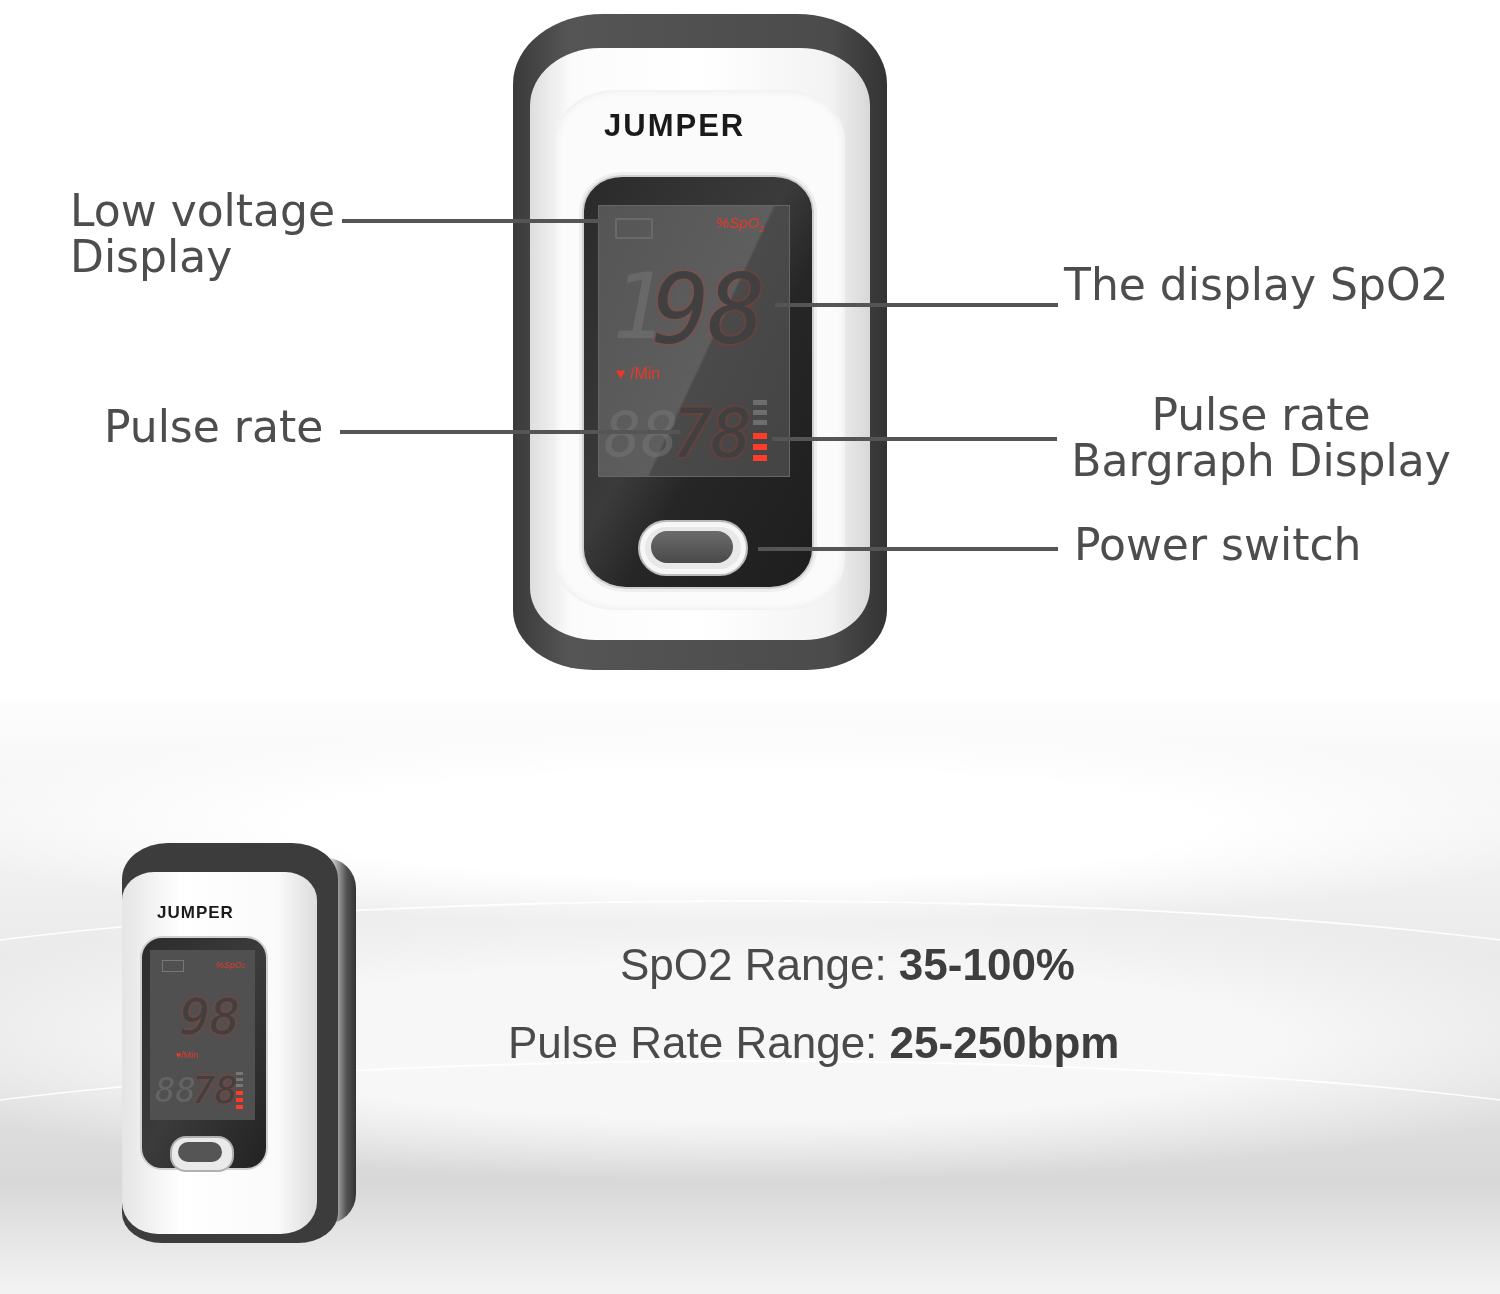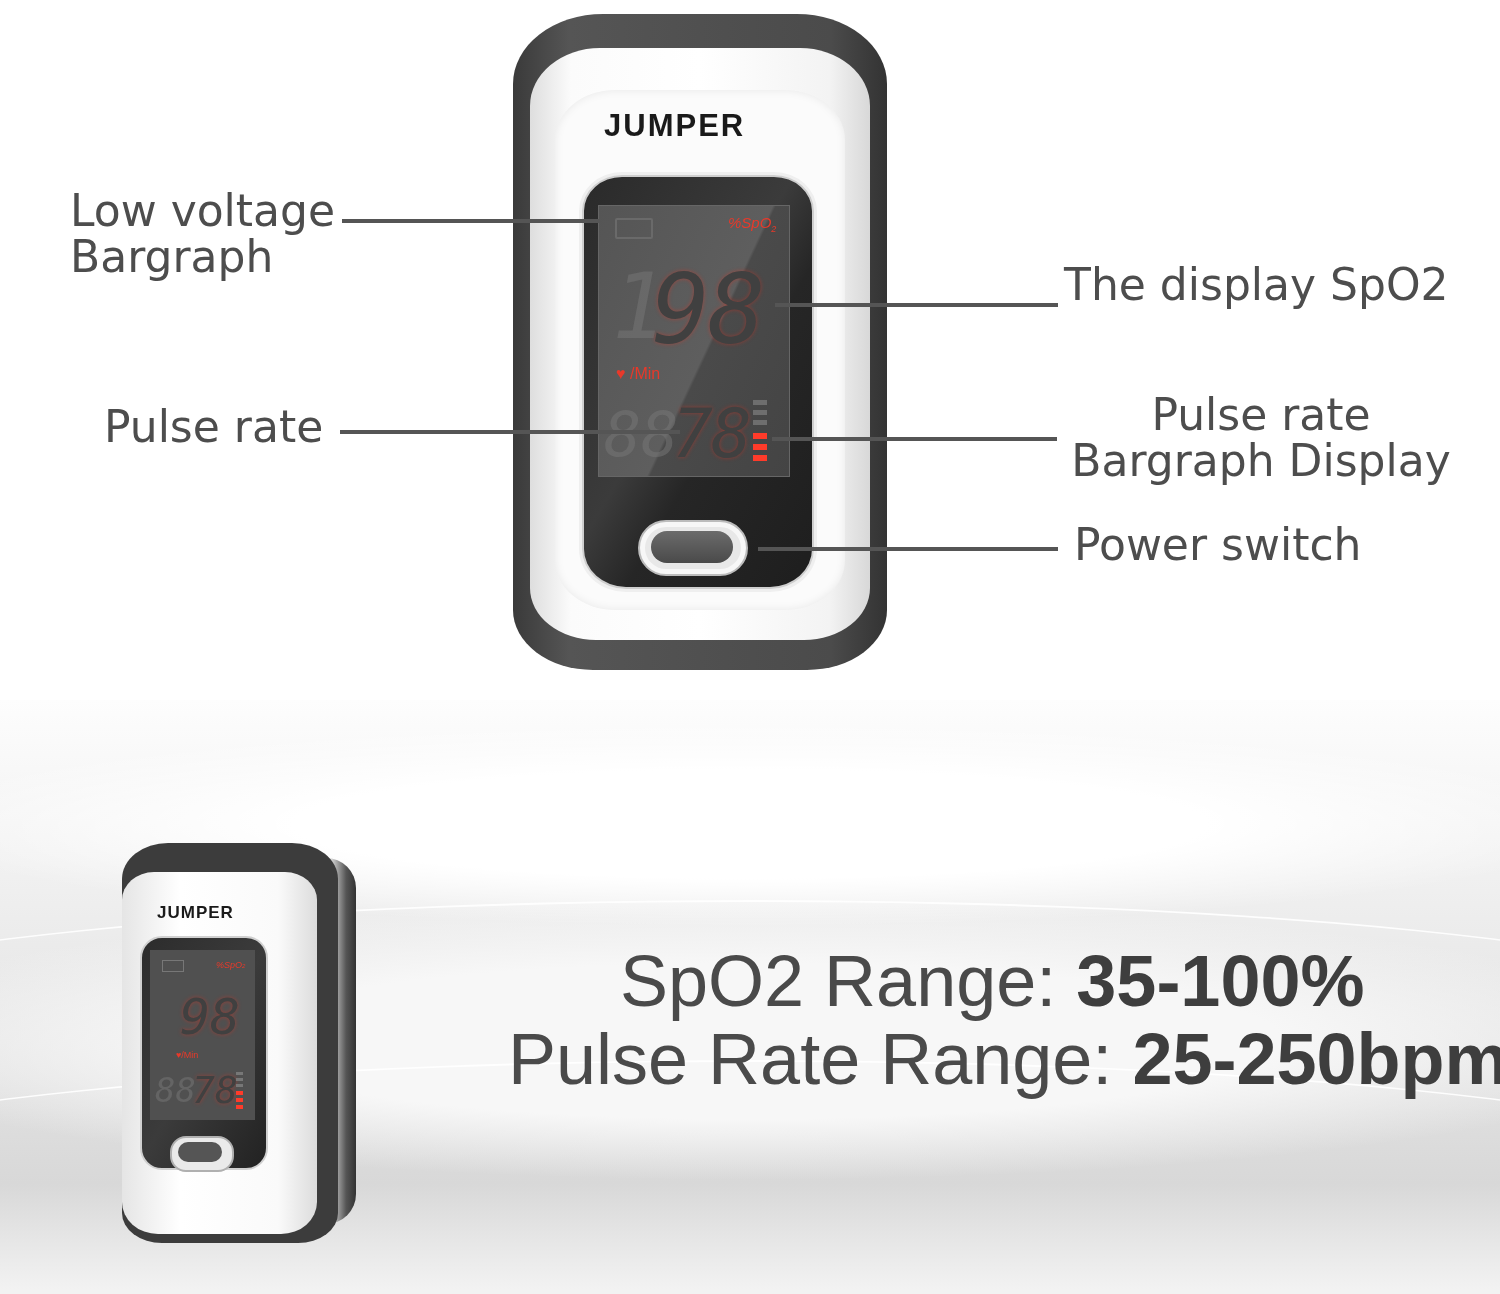--- a/index.html
+++ b/index.html
@@ -91,41 +91,41 @@
     background: linear-gradient(120deg,#2c2c2c,#3b3b3b 50%,#222);
     border-radius: 22px; border: 2px solid #d0d0d0;
   }
   .sd-lcd { left: 150px; top: 950px; width: 105px; height: 170px; background: #505050; }
   .sd-btn {
     left: 170px; top: 1136px; width: 60px; height: 32px; border-radius: 16px;
     background: #eaeaea; border: 2px solid #b0b0b0;
   }
   .sd-btn-inner { left: 178px; top: 1142px; width: 44px; height: 20px; border-radius: 10px; background: #555; }
 
-  .range-line { color: #4a4a4a; font-family: "Liberation Sans", sans-serif; font-size: 72px; white-space: nowrap; }
+  .range-line { color: #4a4a4a; font-family: "Liberation Sans", sans-serif; font-size: 44px; white-space: nowrap; }
   .range-line b { font-weight: bold; color: #3e3e3e; }
 </style>
 </head>
 <body>
 
 <div class="bg-swoosh"></div>
 <div class="swoosh-arc" style="left:-300px;top:900px;width:2100px;height:260px;"></div>
 <div class="swoosh-arc" style="left:-300px;top:1060px;width:2100px;height:260px;"></div>
 
 <div class="abs device-outer"></div>
 <div class="abs device-white"></div>
 <div class="abs device-inner-white"></div>
 <div class="abs brand" style="left:604px;top:108px;font-size:31px;">JUMPER</div>
 
 <div class="abs screen-bezel"></div>
 <div class="abs lcd"></div>
 
 <div class="abs" style="left:615px;top:218px;width:34px;height:17px;border:2px solid #6a6a6a;border-radius:2px;"></div>
 
-<div class="abs" style="left:716px;top:214px;color:#e8392a;font-size:15px;font-family:'Liberation Sans',sans-serif;font-style:italic;margin-left:12px;">
+<div class="abs" style="left:716px;top:214px;color:#e8392a;font-size:15px;font-family:'Liberation Sans',sans-serif;font-style:italic;">
   <span>%SpO</span><sub style="font-size:9px;">2</sub>
 </div>
 
 <div class="abs seg-ghost" style="left:612px;top:262px;font-size:90px;line-height:90px;">1</div>
 
 <div class="abs seg-red" style="left:652px;top:262px;font-size:96px;line-height:96px;letter-spacing:-2px;">98</div>
 
 <div class="abs" style="left:616px;top:365px;color:#e8392a;font-size:16px;font-family:'Liberation Sans',sans-serif;">
   <span>♥</span>
   <span>/Min</span>
@@ -143,21 +143,21 @@
   <div style="height:6px;margin-bottom:5px;background:#ff3b2a;"></div>
   <div style="height:6px;background:#ff3b2a;"></div>
 </div>
 
 <div class="abs power-btn"></div>
 <div class="abs power-btn-inner"></div>
 
 <div class="abs line" style="left:342px;top:219px;width:258px;"></div>
 <div class="abs label" style="left:70px;top:188px;text-align:left;width:270px;">
   <div>Low voltage</div>
-  <div>Bargraph</div>
+  <div>Display</div>
 </div>
 
 <div class="abs line" style="left:340px;top:430px;width:340px;"></div>
 <div class="abs label" style="left:104px;top:404px;">Pulse rate</div>
 
 <div class="abs line" style="left:775px;top:303px;width:283px;"></div>
 <div class="abs label" style="left:1064px;top:262px;">The display SpO2</div>
 
 <div class="abs line" style="left:772px;top:437px;width:285px;"></div>
 <div class="abs label" style="left:1066px;top:392px;width:390px;text-align:center;">

